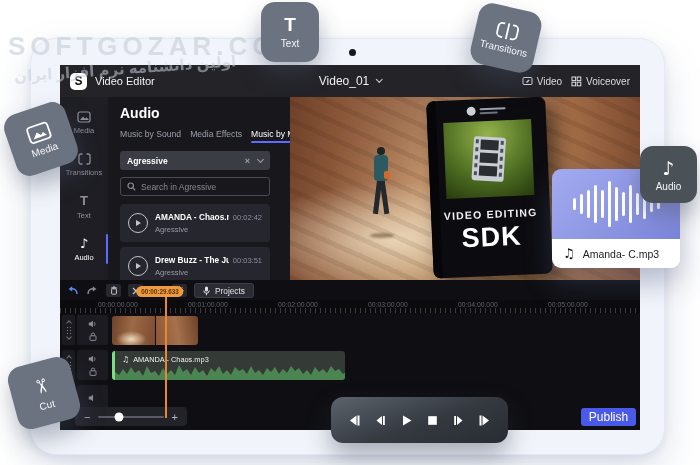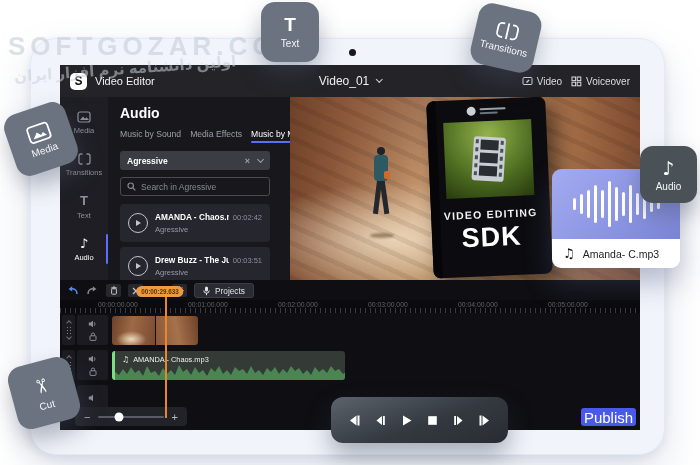--- a/index.html
+++ b/index.html
@@ -157,21 +157,21 @@
                background:#ef9a3e; border-radius:7px; padding:2px 5px; font-size:6.3px;
                font-weight:700; color:#593305; white-space:nowrap; }
 
   .zoombar { position:absolute; left:15px; top:127px; width:112px; height:19px; background:#222229;
              border-radius:4px; display:flex; align-items:center; gap:8px; padding:0 9px; }
   .zoombar .minus,.zoombar .plus { color:#b9b9c2; font-size:11px; line-height:10px; }
   .z-track { flex:1; height:2px; background:#5a5a66; border-radius:2px; position:relative; }
   .z-knob { position:absolute; left:32%; top:50%; transform:translate(-50%,-50%); width:9px; height:9px;
             border-radius:50%; background:#fff; }
   .publish { position:absolute; right:4px; top:128px; width:55px; height:18px; background:#4a5ae8;
-             border-radius:3px; color:#fff; font-size:15px; display:flex; align-items:center;
+             border-radius:3px; color:#fff; font-size:12px; display:flex; align-items:center;
              justify-content:center; }
 
   
   .transport { position:absolute; left:331px; top:397px; width:177px; height:46px; z-index:7;
                border-radius:12px;
                background:linear-gradient(160deg,#5c636c 0%,#343940 55%,#282c32 100%);
                box-shadow:0 12px 24px rgba(40,50,70,.38);
                display:flex; align-items:center; justify-content:center; gap:9px; }
   .tbtn { display:flex; align-items:center; justify-content:center; width:17px; height:17px; }
 

